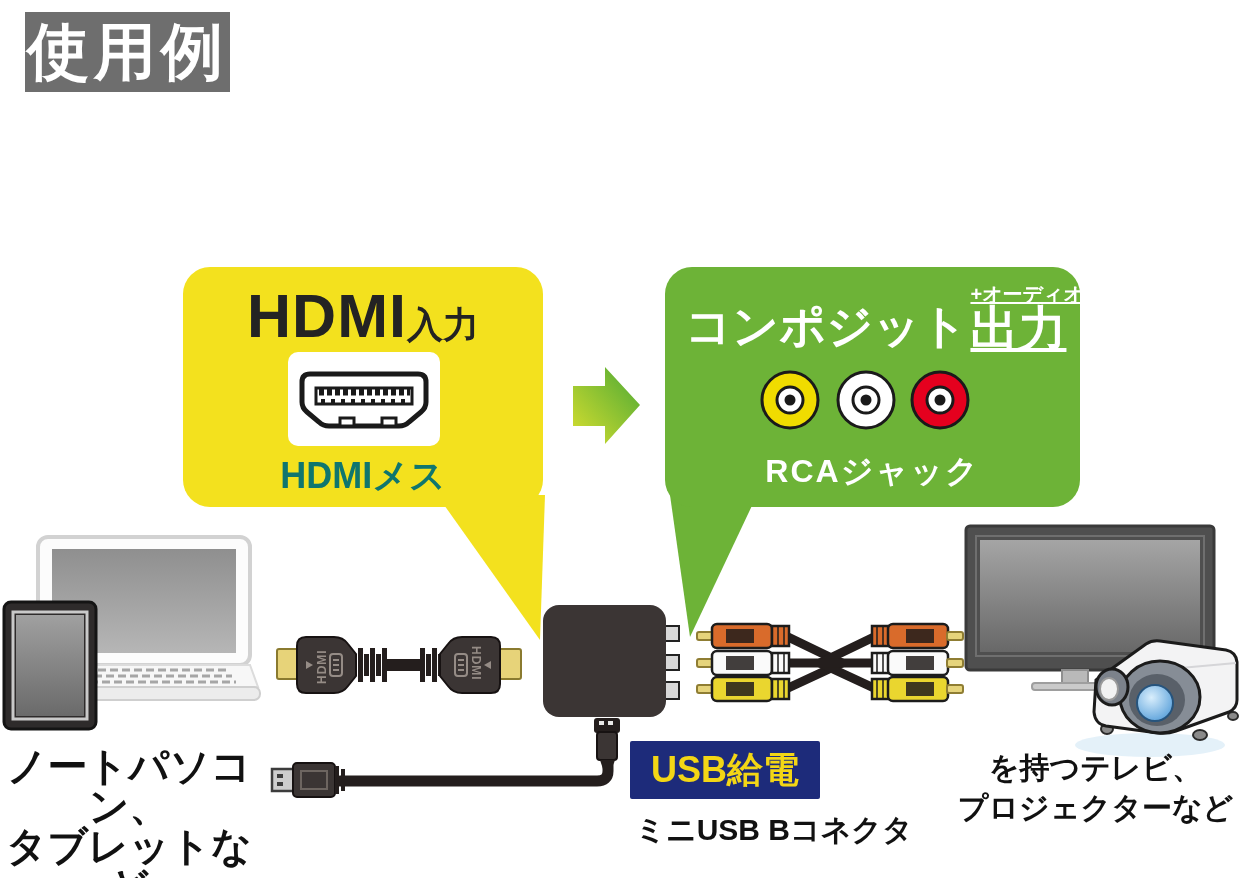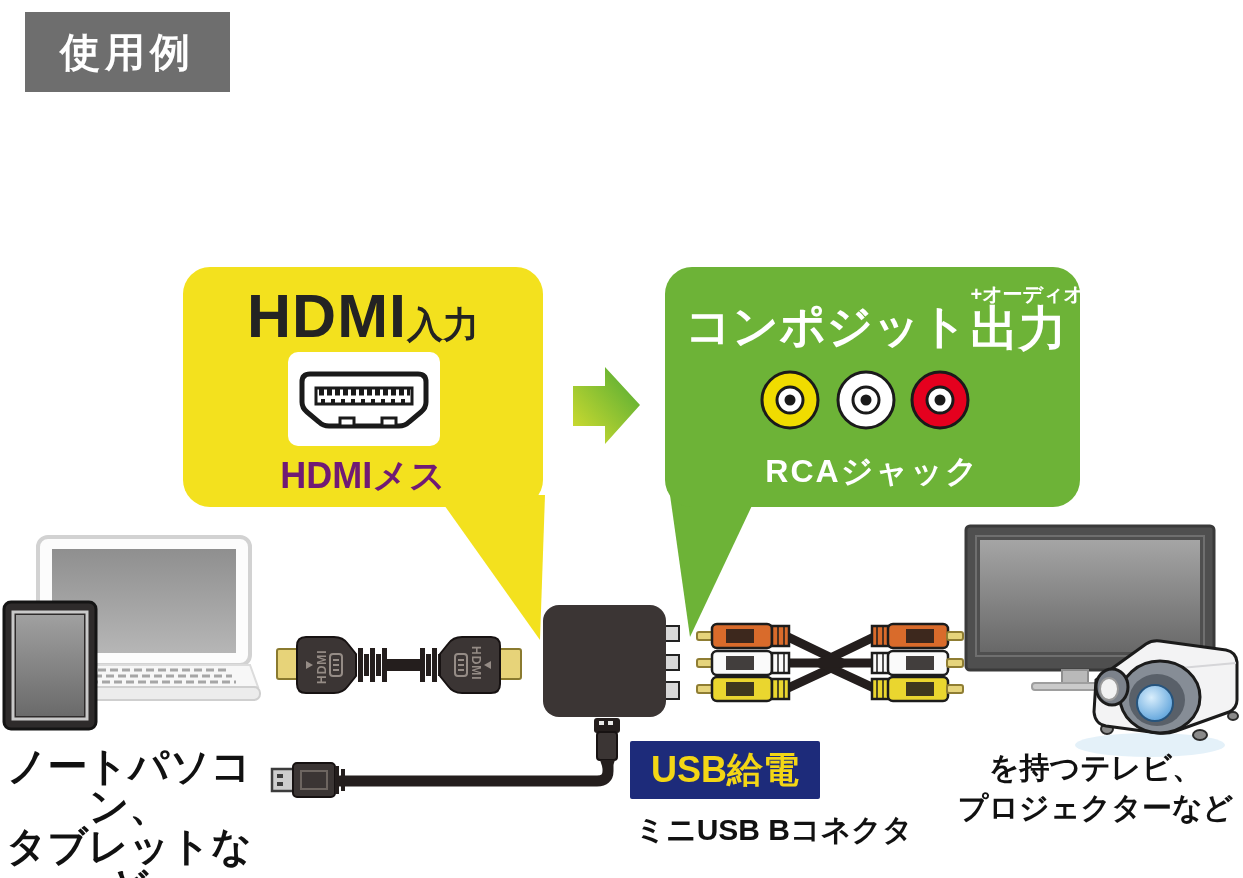--- a/index.html
+++ b/index.html
@@ -1,35 +1,35 @@
 <!DOCTYPE html>
 <html><head>
 <meta charset="utf-8">
 <style>
   html,body{margin:0;padding:0;background:#fff;}
   .stage{position:relative;width:1243px;height:878px;background:#ffffff;overflow:hidden;
          font-family:"Liberation Sans","DejaVu Sans",sans-serif;}
   svg.art{position:absolute;left:0;top:0;width:1243px;height:878px;}
 
   .title-badge{position:absolute;left:25px;top:12px;width:205px;height:80px;background:#6e6e6e;
-    color:#ffffff;font-size:40px;font-weight:bold;letter-spacing:5px;
+    color:#ffffff;font-size:62px;font-weight:bold;letter-spacing:5px;
     display:flex;align-items:center;justify-content:center;}
 
   .overlay-text{position:absolute;text-align:center;font-weight:bold;}
 
   #hdmi-title{left:183px;top:281px;width:360px;display:flex;justify-content:center;
     align-items:baseline;color:#232323;}
   .hdmi-main{font-size:61px;letter-spacing:1px;}
   .hdmi-suffix{font-size:36px;}
-  #hdmi-caption{left:183px;top:452px;width:360px;font-size:36px;color:#701a75;}
+  #hdmi-caption{left:183px;top:452px;width:360px;font-size:36px;color:#0f766e;}
 
   #comp-title{left:665px;top:283px;width:415px;display:flex;justify-content:center;
     align-items:flex-end;color:#ffffff;padding-left:12px;}
   .comp-main{font-size:46px;line-height:1.15;}
-  .comp-stack{display:flex;flex-direction:column;align-items:flex-start;margin-left:3px;}
+  .comp-stack{display:flex;flex-direction:column;align-items:flex-start;margin-left:3px;text-decoration:underline;}
   .comp-sup{font-size:20px;line-height:1.1;}
   .comp-sub{font-size:48px;line-height:1.0;}
   #comp-caption{left:665px;top:450px;width:415px;font-size:32px;color:#ffffff;letter-spacing:2px;}
 
   .usb-badge{position:absolute;left:630px;top:741px;width:190px;height:58px;background:#1d2b7a;
     border-radius:2px;color:#f3d615;font-size:36px;font-weight:bold;
     display:flex;align-items:center;justify-content:center;}
 
   .caption{position:absolute;font-weight:bold;color:#111111;text-align:center;}
   #src-caption{left:0px;top:746px;width:258px;font-size:40px;line-height:40px;}

